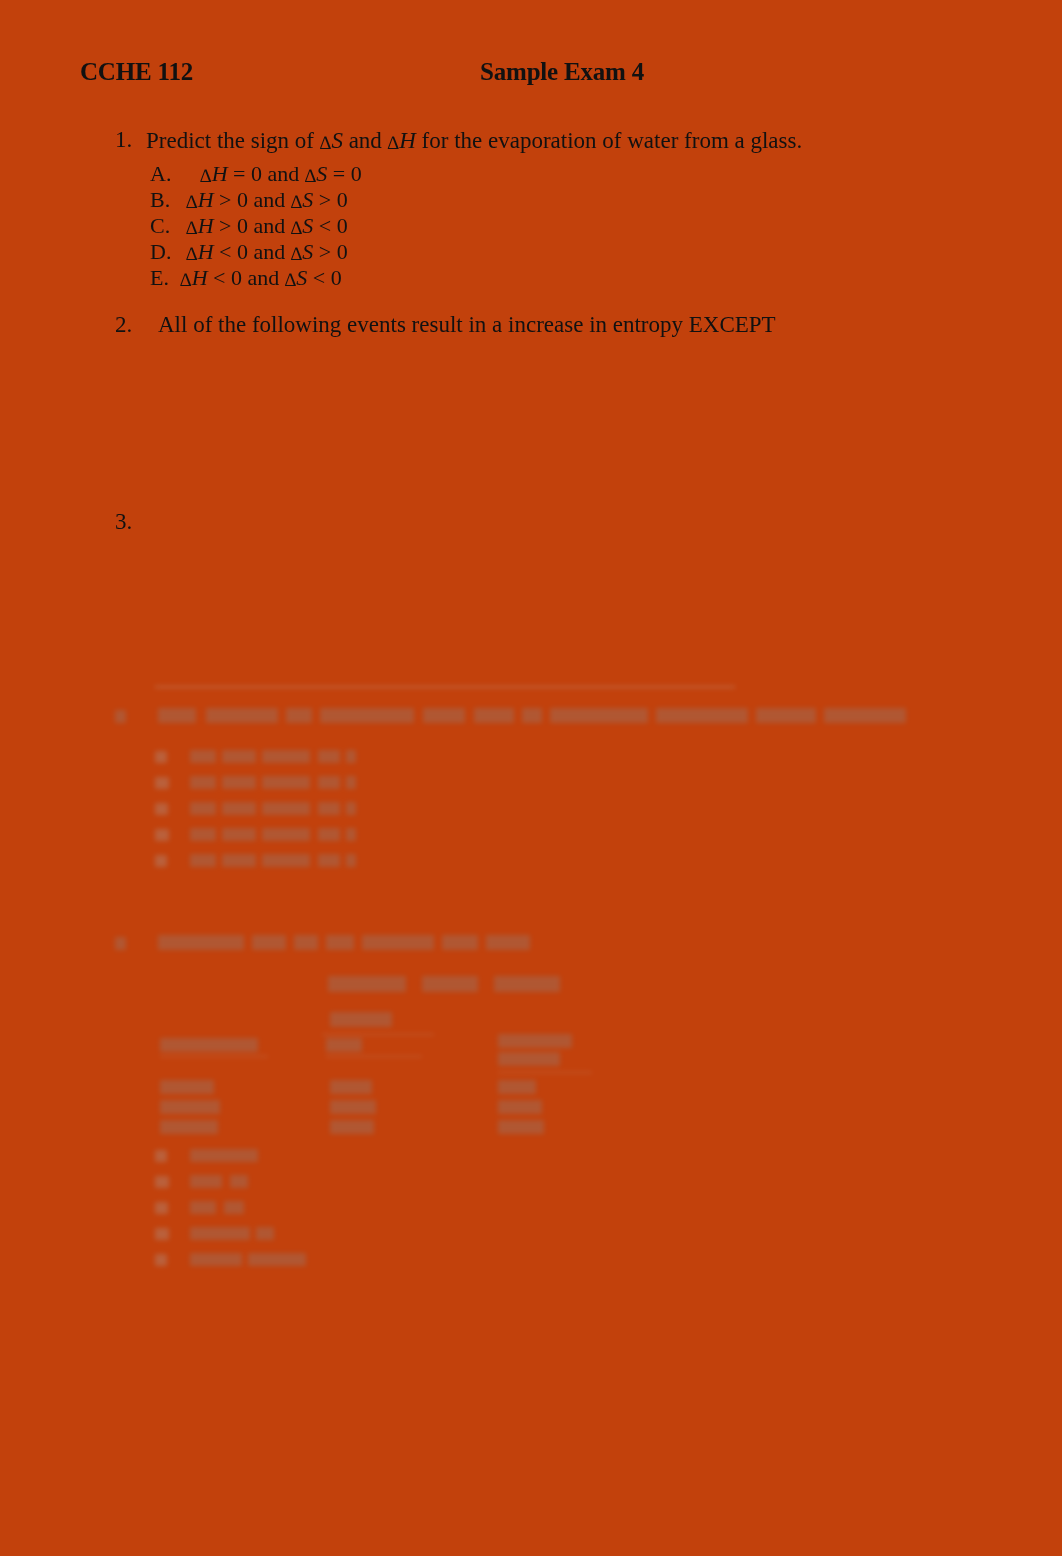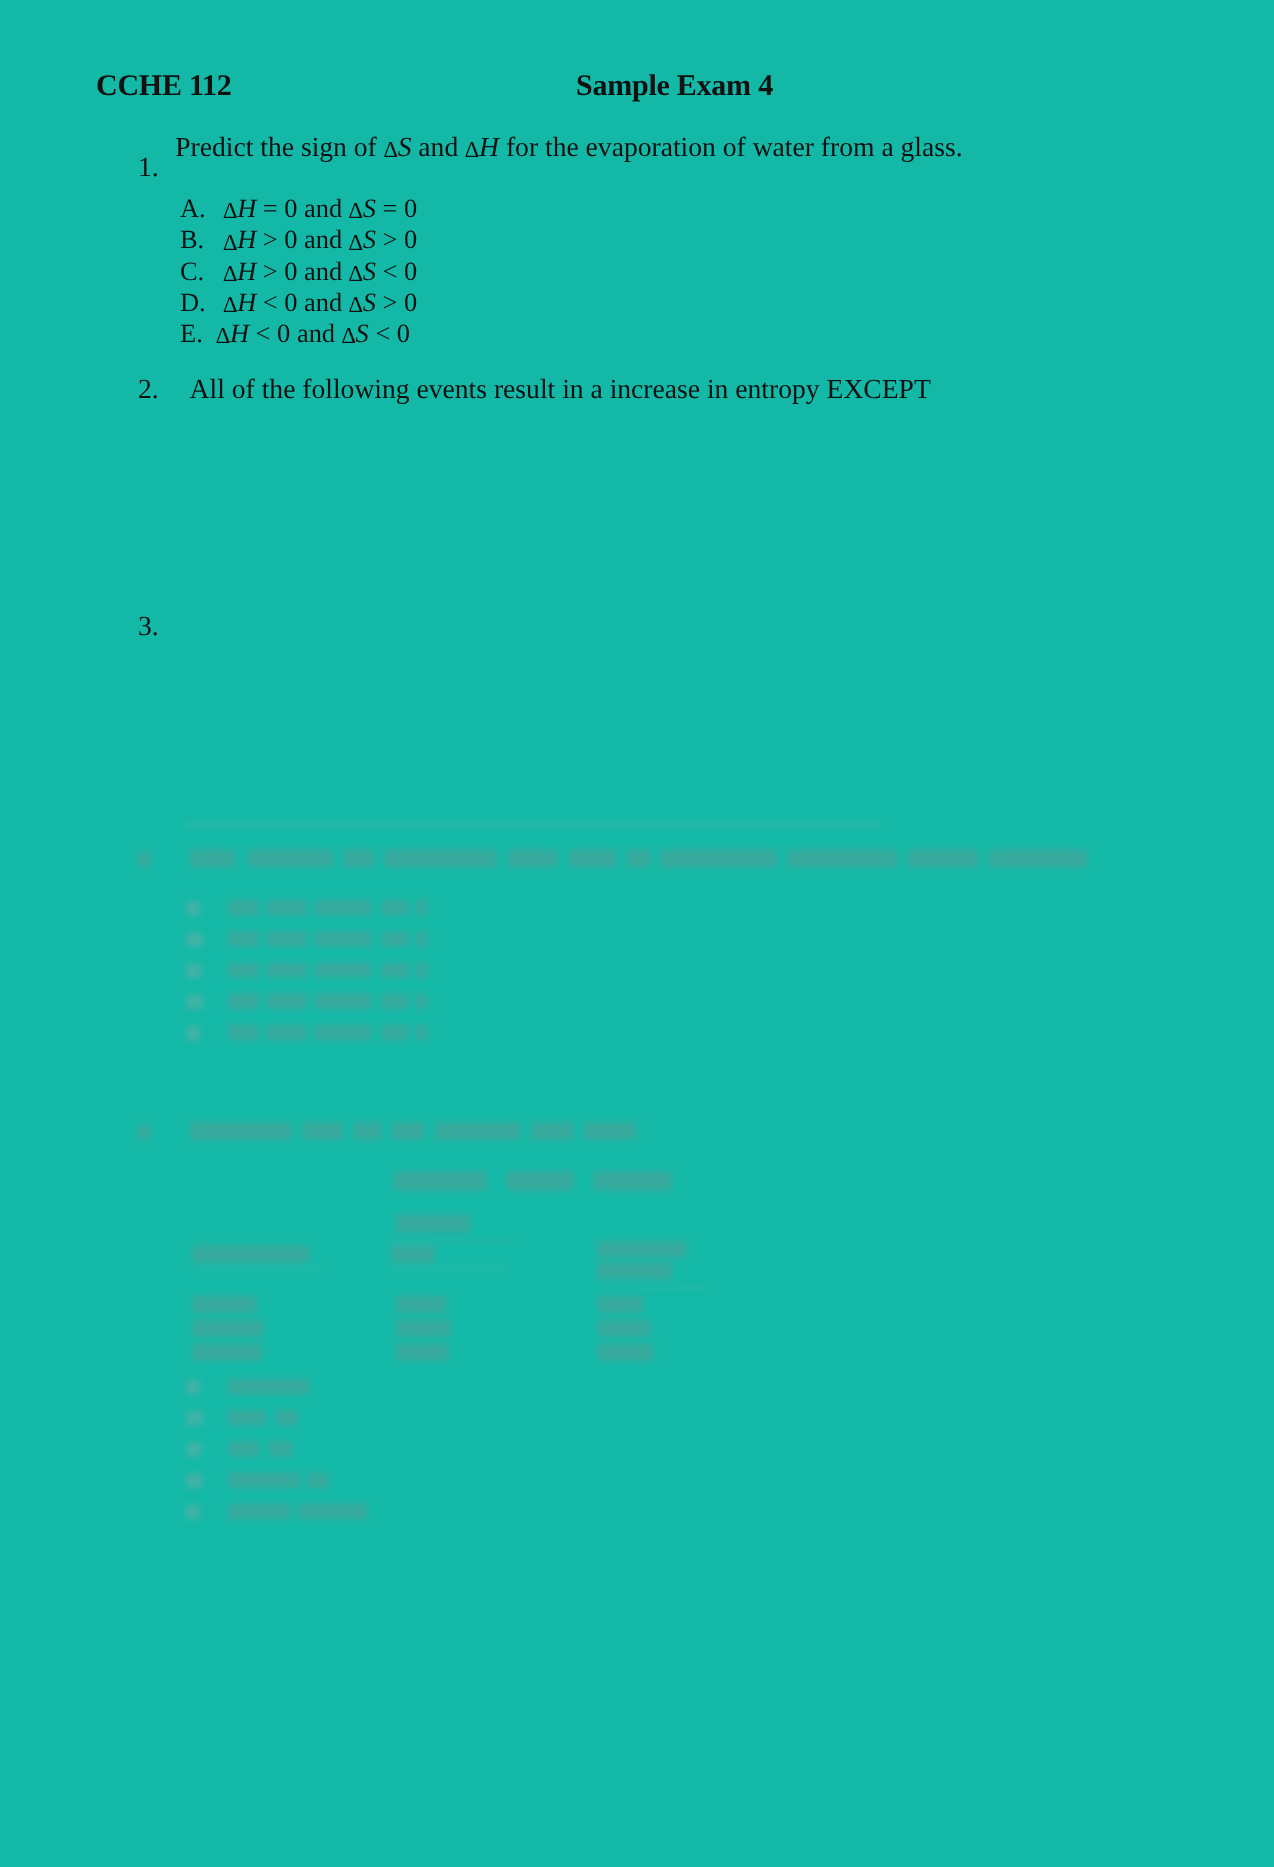--- a/index.html
+++ b/index.html
@@ -8,21 +8,21 @@
     background: #ffffff;
   }
   body {
     font-family: "Liberation Serif", "DejaVu Serif", serif;
     color: #111111;
   }
   #page {
     position: relative;
     width: 1062px;
     height: 1556px;
-    background: #14b8a6;
+    background: #c2410c;
     overflow: hidden;
   }
 
   
   .hdr {
     position: absolute;
     top: 58px;
     left: 80px;
     right: 80px;
     height: 32px;
@@ -102,26 +102,26 @@
 <body>
 
 <div id="page">
 
   <div class="hdr">
     <div class="hdr-left">CCHE 112</div>
     <div class="hdr-center">Sample Exam 4</div>
   </div>
 
   <div class="q-num" style="left:115px; top:125px;">1.</div>
-  <div class="q" style="left:146px; top:108px;">
+  <div class="q" style="left:146px; top:126px;">
     <span>Predict the sign of </span><span class="delta">∆</span><span class="it">S</span><span> and </span><span class="delta">∆</span><span class="it">H</span><span> for the evaporation of water from a glass.</span>
   </div>
 
   <div class="opt-letter" style="left:150px; top:161px;">A.</div>
-  <div class="opt-row" style="left:186px; top:161px;">
+  <div class="opt-row" style="left:200px; top:161px;">
     <span class="delta">∆</span><span class="it">H</span><span> = 0 and </span><span class="delta">∆</span><span class="it">S</span><span> = 0</span>
   </div>
 
   <div class="opt-letter" style="left:150px; top:187px;">B.</div>
   <div class="opt-row" style="left:186px; top:187px;">
     <span class="delta">∆</span><span class="it">H</span><span> &gt; 0 and </span><span class="delta">∆</span><span class="it">S</span><span> &gt; 0</span>
   </div>
 
   <div class="opt-letter" style="left:150px; top:213px;">C.</div>
   <div class="opt-row" style="left:186px; top:213px;">

